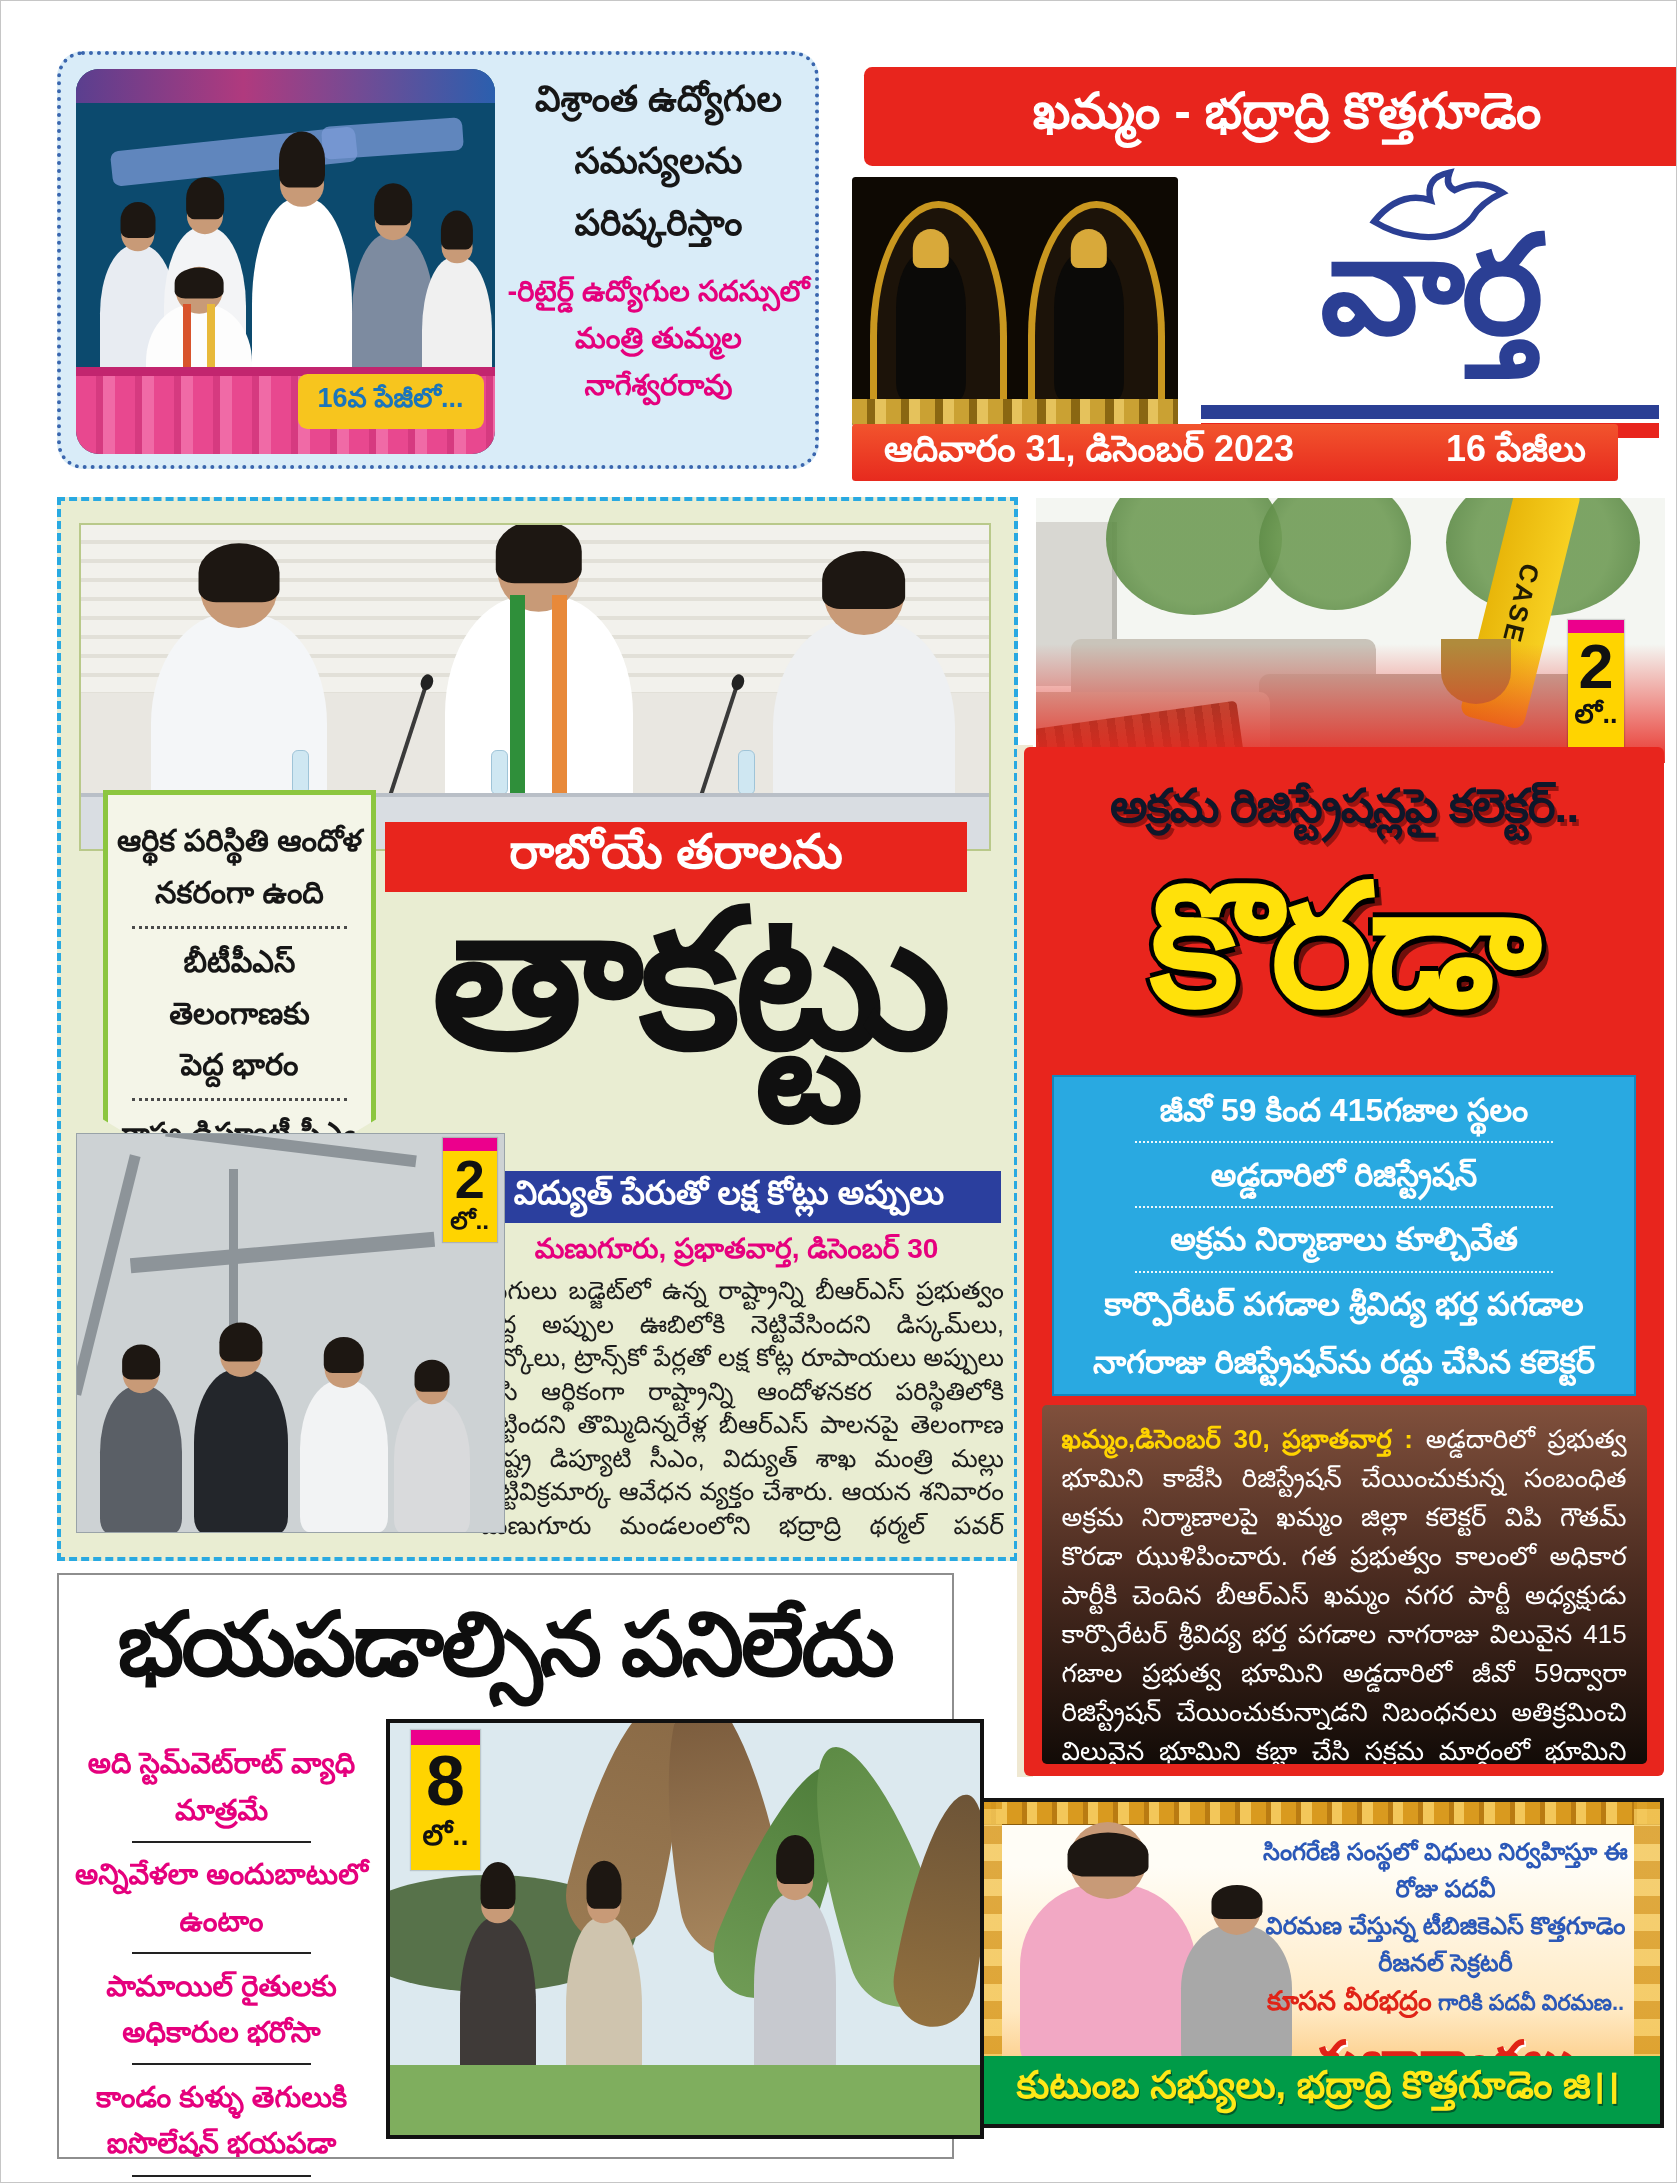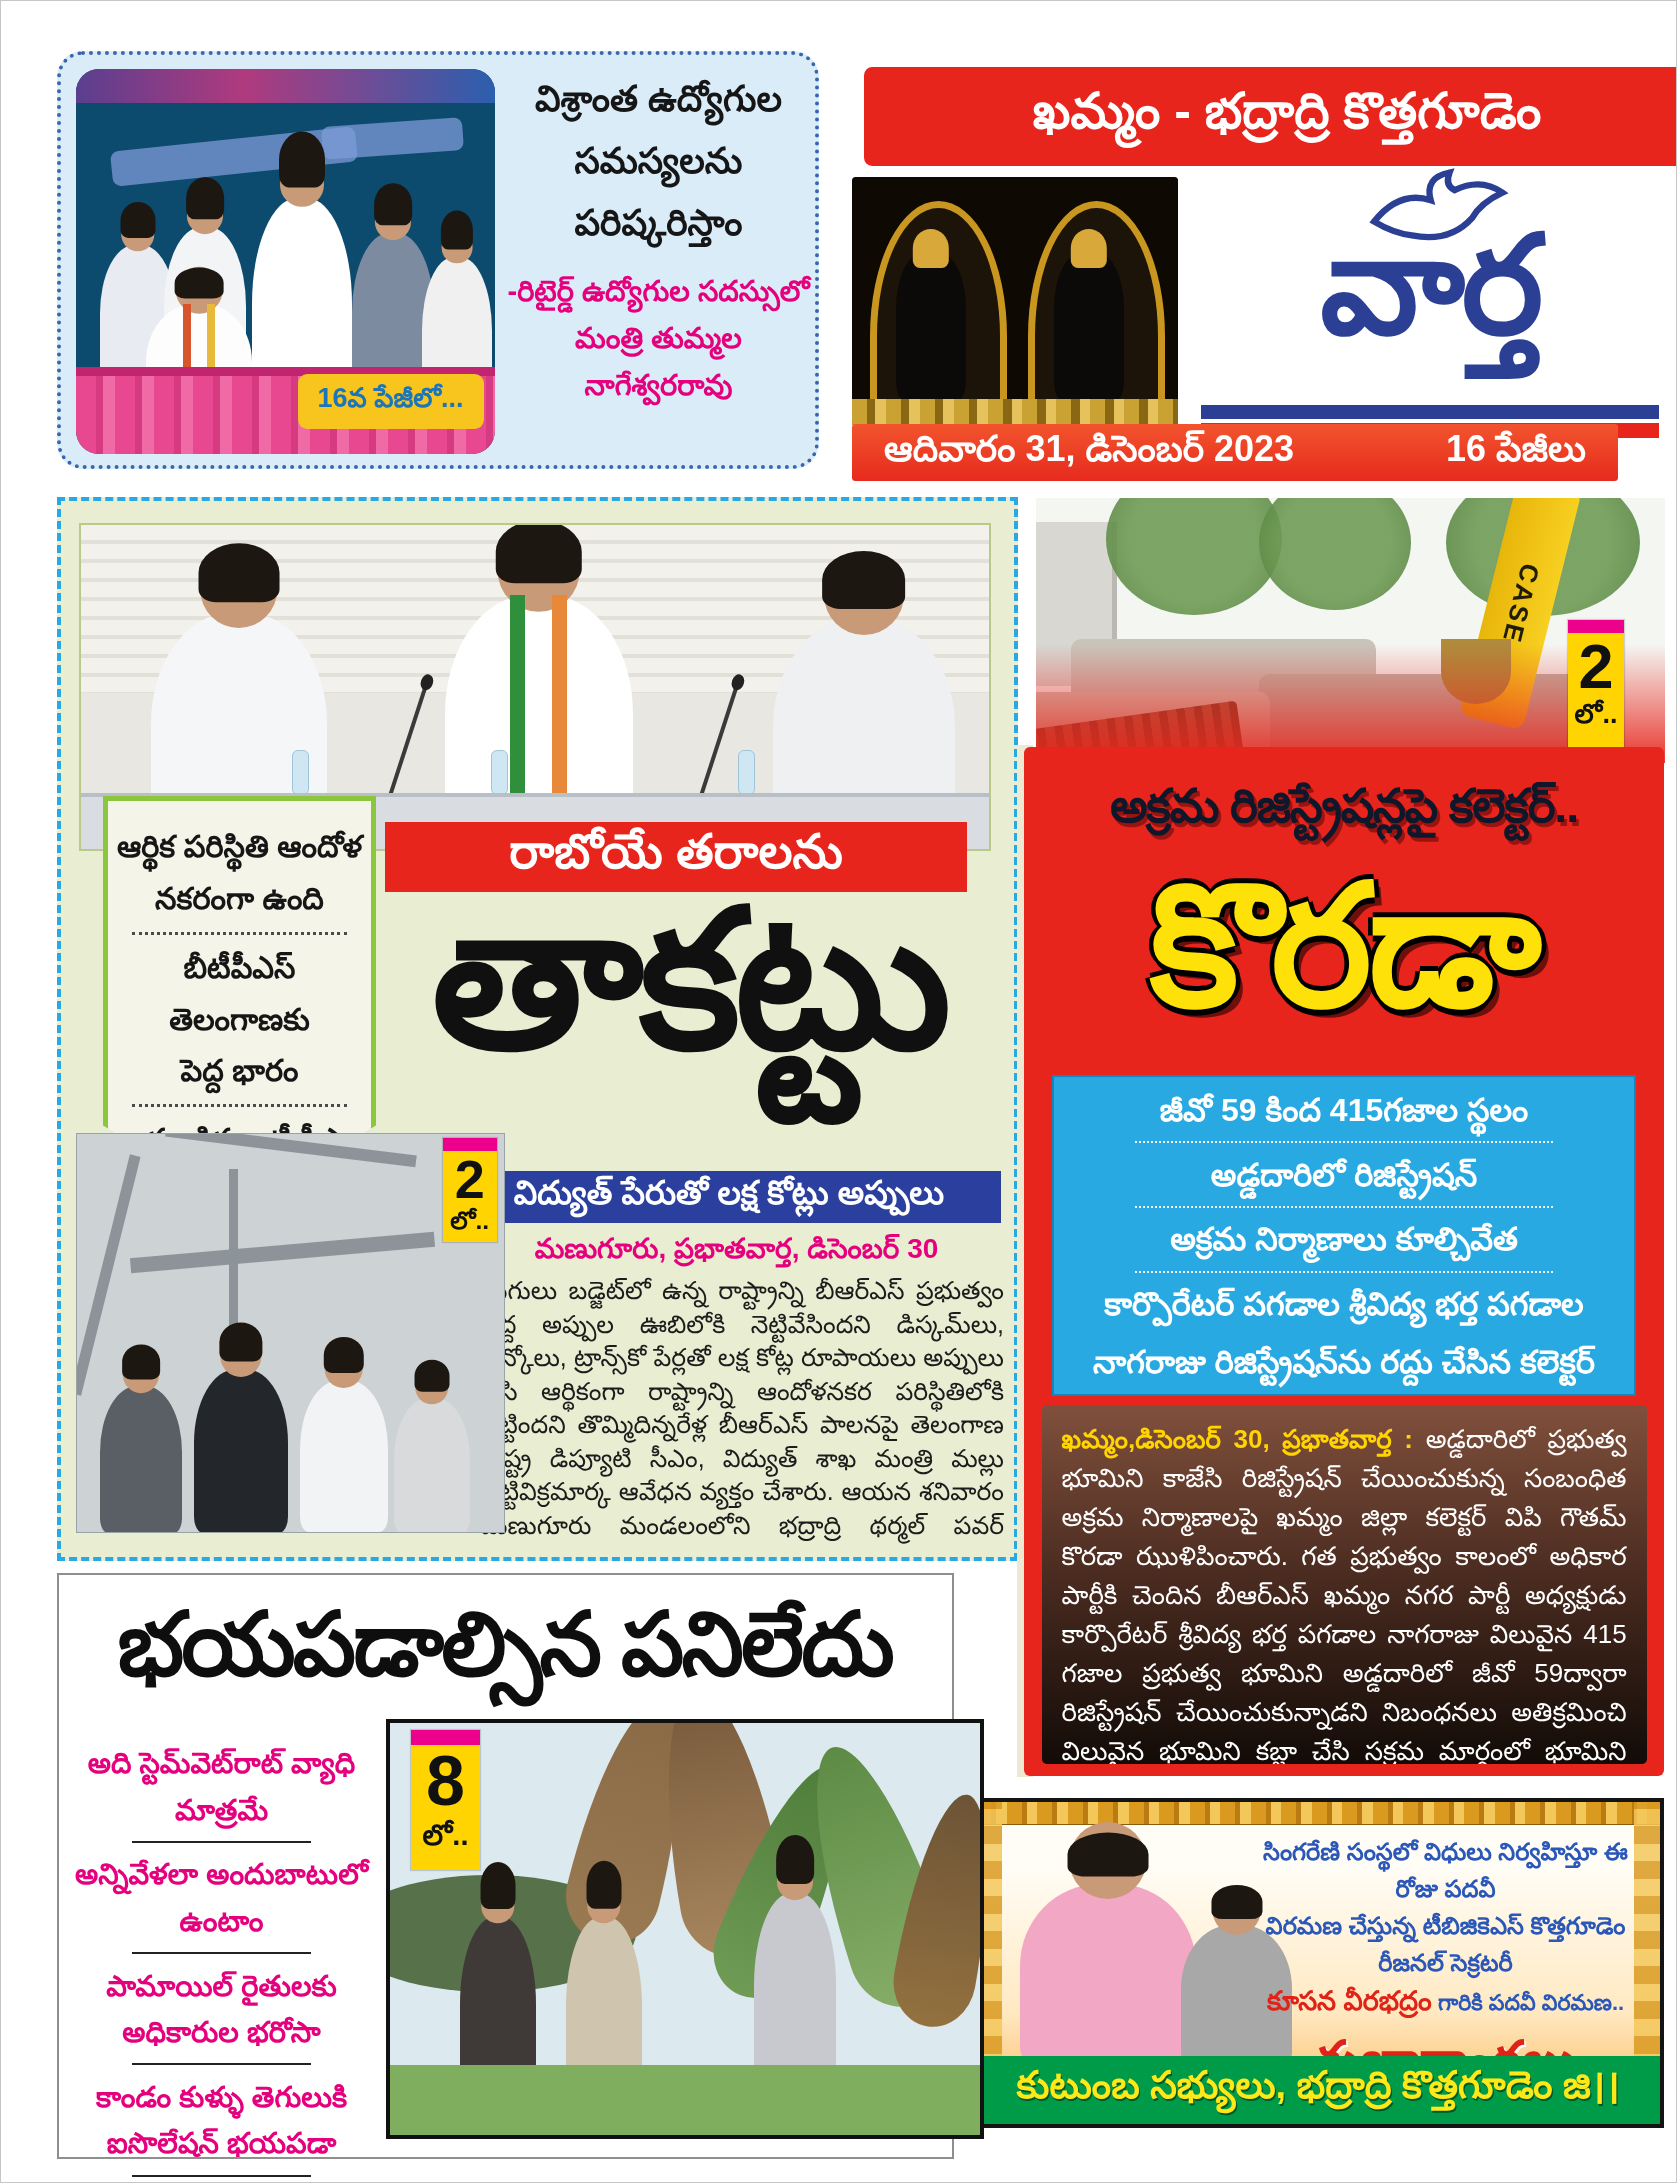--- a/index.html
+++ b/index.html
@@ -37,21 +37,21 @@
   .main-photo{left:17.6px;top:22px;width:908px;height:324px;border:2.3px solid #b9c98a;background:#e9e7e1;overflow:hidden;}
   .blinds{left:0;top:0;width:100%;height:52%;background:repeating-linear-gradient(180deg,#f2f1ec 0 15.2px,#e2e0d8 15.2px 19px);}
   .table-front{left:0;bottom:0;width:100%;height:56px;background:#d9dde2;border-top:4.7px solid #b9bfc7;box-sizing:border-box;}
   .bottle{position:absolute;width:15.2px;height:43px;background:#cfe7f2;border-radius:5.9px;border:1.2px solid #9fc4d8;}
   .mic{position:absolute;width:3.5px;height:123px;background:#3a3a3a;transform:rotate(18deg);transform-origin:bottom;}
   .mic::before{content:"";position:absolute;top:-10.6px;left:-4.1px;width:11.7px;height:15.2px;border-radius:50%;background:#222;}
   .fig{position:absolute;border-radius:45% 45% 10% 10%;background:var(--shirt,#fdfdfd);}
   .fig::before{content:"";position:absolute;left:50%;top:0;transform:translate(-50%,-80%);width:44%;aspect-ratio:1/1;border-radius:50%;background:#c89a77;}
   .fig::after{content:"";position:absolute;left:50%;top:0;transform:translate(-50%,-118%);width:46%;height:24%;border-radius:50% 50% 22% 22%;background:#1d1712;}
   .scarf{position:absolute;left:50%;top:0;width:30%;height:100%;margin-left:-15%;background:linear-gradient(90deg,#2f8f3a 0 26%,rgba(0,0,0,0) 26% 74%,#e8893a 74% 100%);}
-  .shield{left:42px;top:295px;width:273px;height:412px;background:#f4f5e8;border:5.9px solid #8cc63f;box-sizing:border-box;clip-path:polygon(0 0,100% 0,100% 80%,50% 100%,0 80%);text-align:center;padding-top:20px;}
+  .shield{left:42px;top:289px;width:273px;height:412px;background:#f4f5e8;border:5.9px solid #8cc63f;box-sizing:border-box;clip-path:polygon(0 0,100% 0,100% 80%,50% 100%,0 80%);text-align:center;padding-top:20px;}
   .shield-line{font-size:30.5px;font-weight:bold;color:#161616;line-height:1.7;}
   .shield-sep{border-bottom:3.5px dotted #4a4a4a;width:82%;margin:7px auto;}
   .kicker{left:324px;top:321px;width:582px;height:70px;background:#e8251d;color:#fff;font-weight:bold;font-size:48px;}
   .headline-main{left:293px;top:380px;width:669px;text-align:center;font-size:194px;font-weight:900;color:#101010;line-height:1.02;letter-spacing:-5.9px;white-space:nowrap;}
   .subhead{left:396px;top:670px;width:544px;height:52px;background:#2b3f9e;color:#fff;font-weight:bold;font-size:33px;}
   .dateline-main{left:410px;top:732px;width:531px;text-align:center;color:#e6007e;font-weight:bold;font-size:28px;}
   .body-main{left:420px;top:773px;width:523px;height:271px;font-size:25px;line-height:1.34;color:#1c1c1c;text-align:justify;overflow:hidden;}
   .small-photo{left:14.7px;top:632px;width:429px;height:400px;background:#cdd2d4;border:1.8px solid #99a3a8;overflow:hidden;box-sizing:border-box;}
   .pipe{position:absolute;background:#8d9499;}
   .pbadge{position:absolute;background:#ffd400;text-align:center;overflow:hidden;box-shadow:0 0 0 1.2px rgba(0,0,0,.15);}

